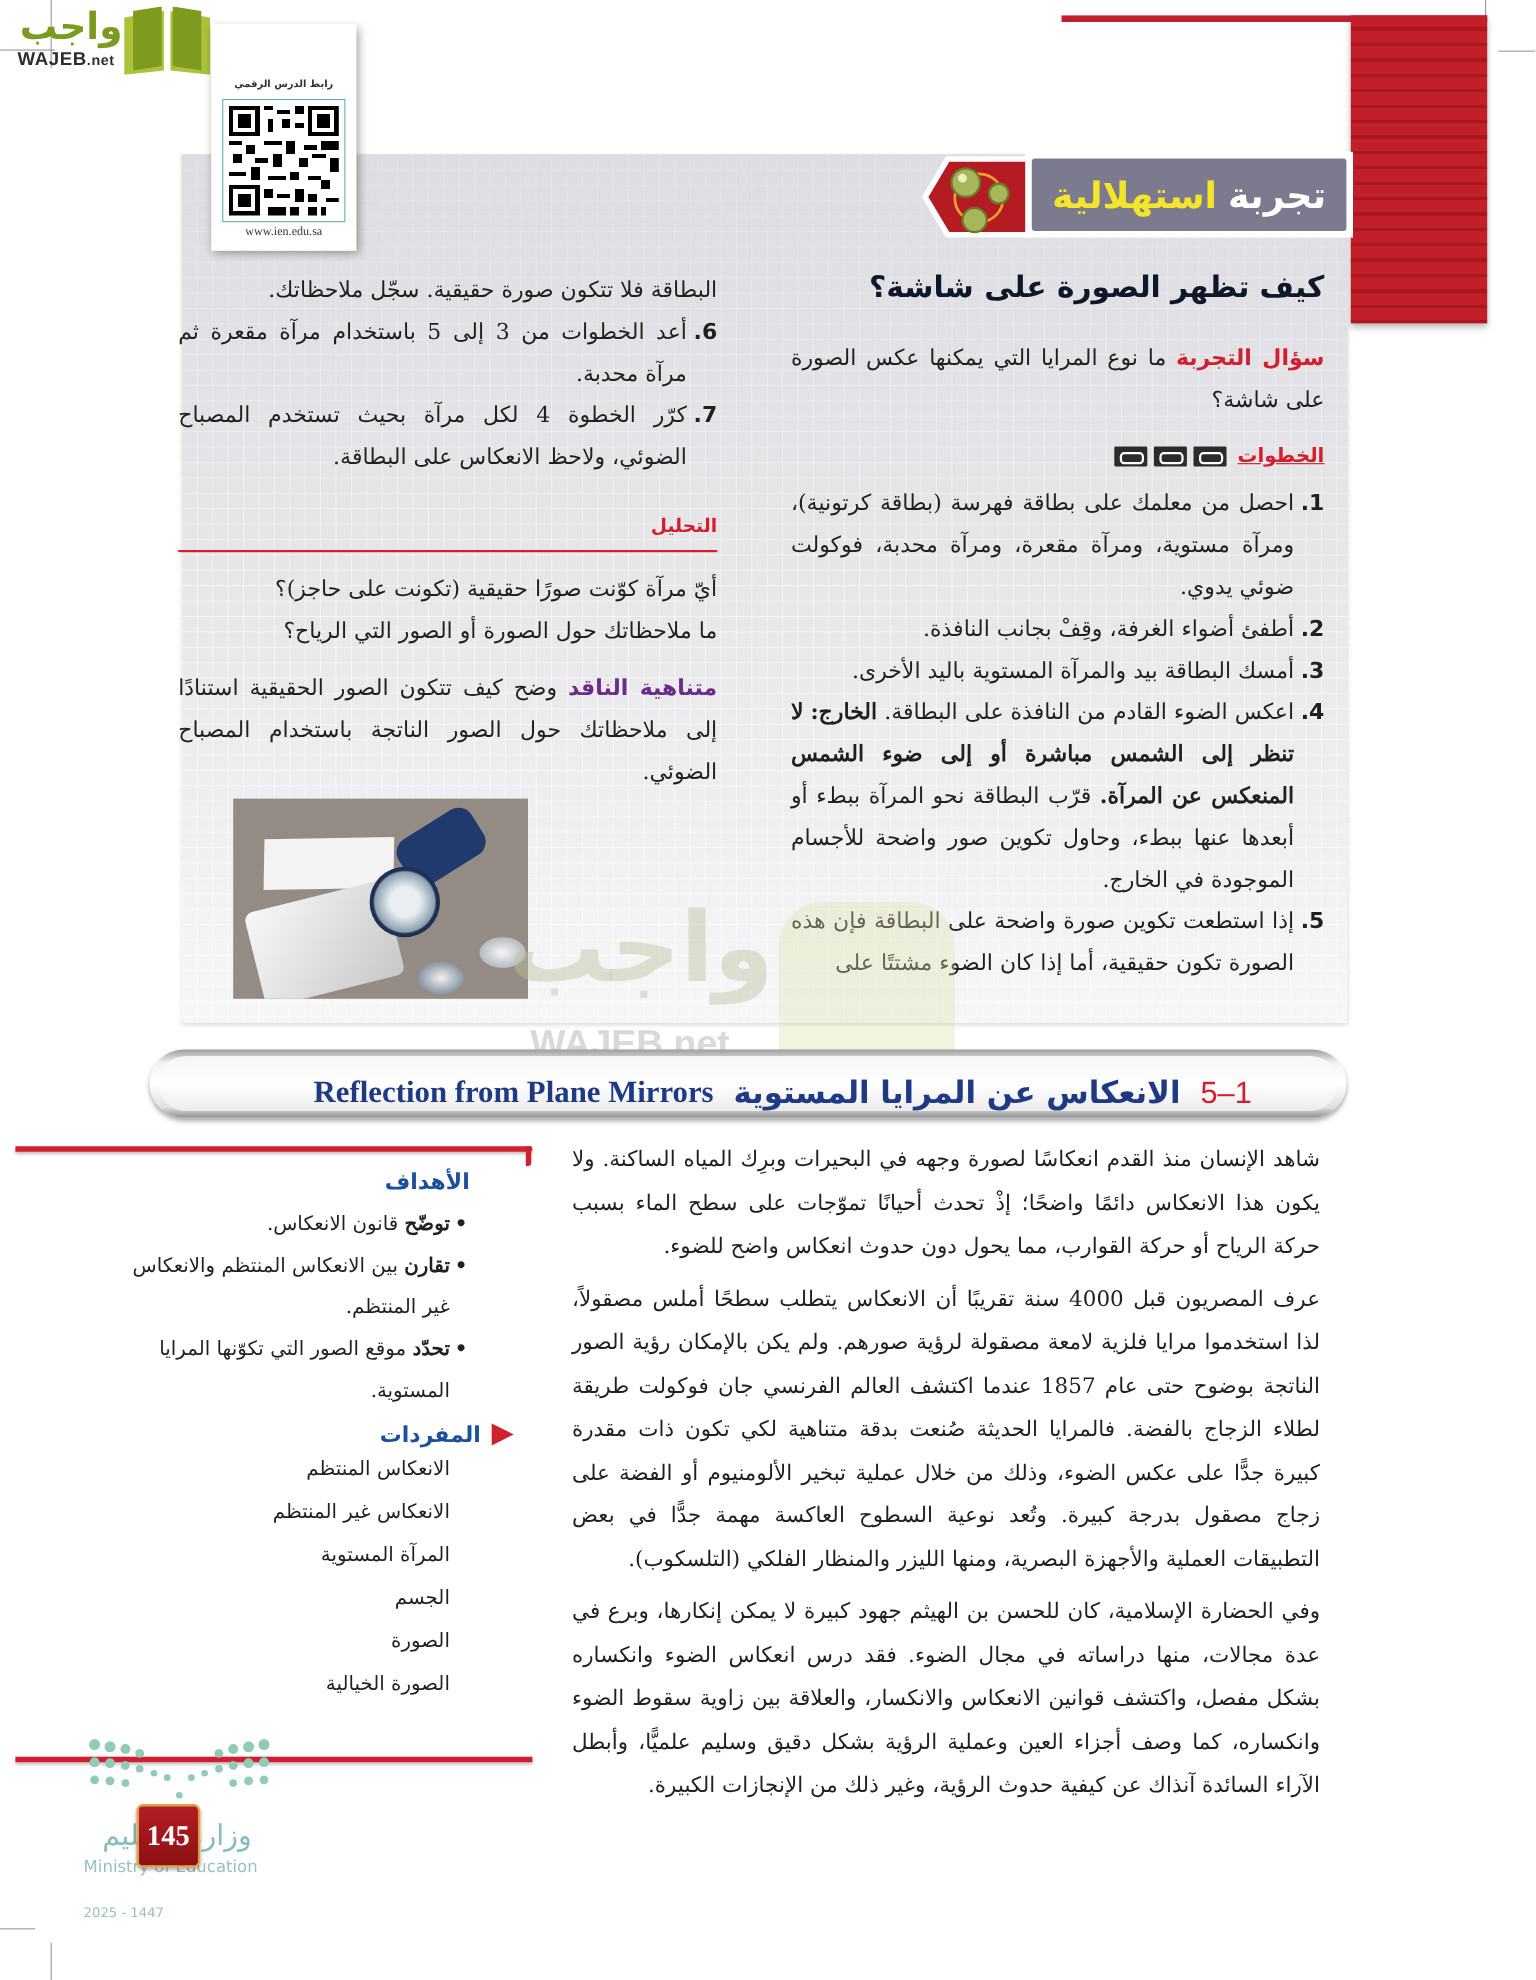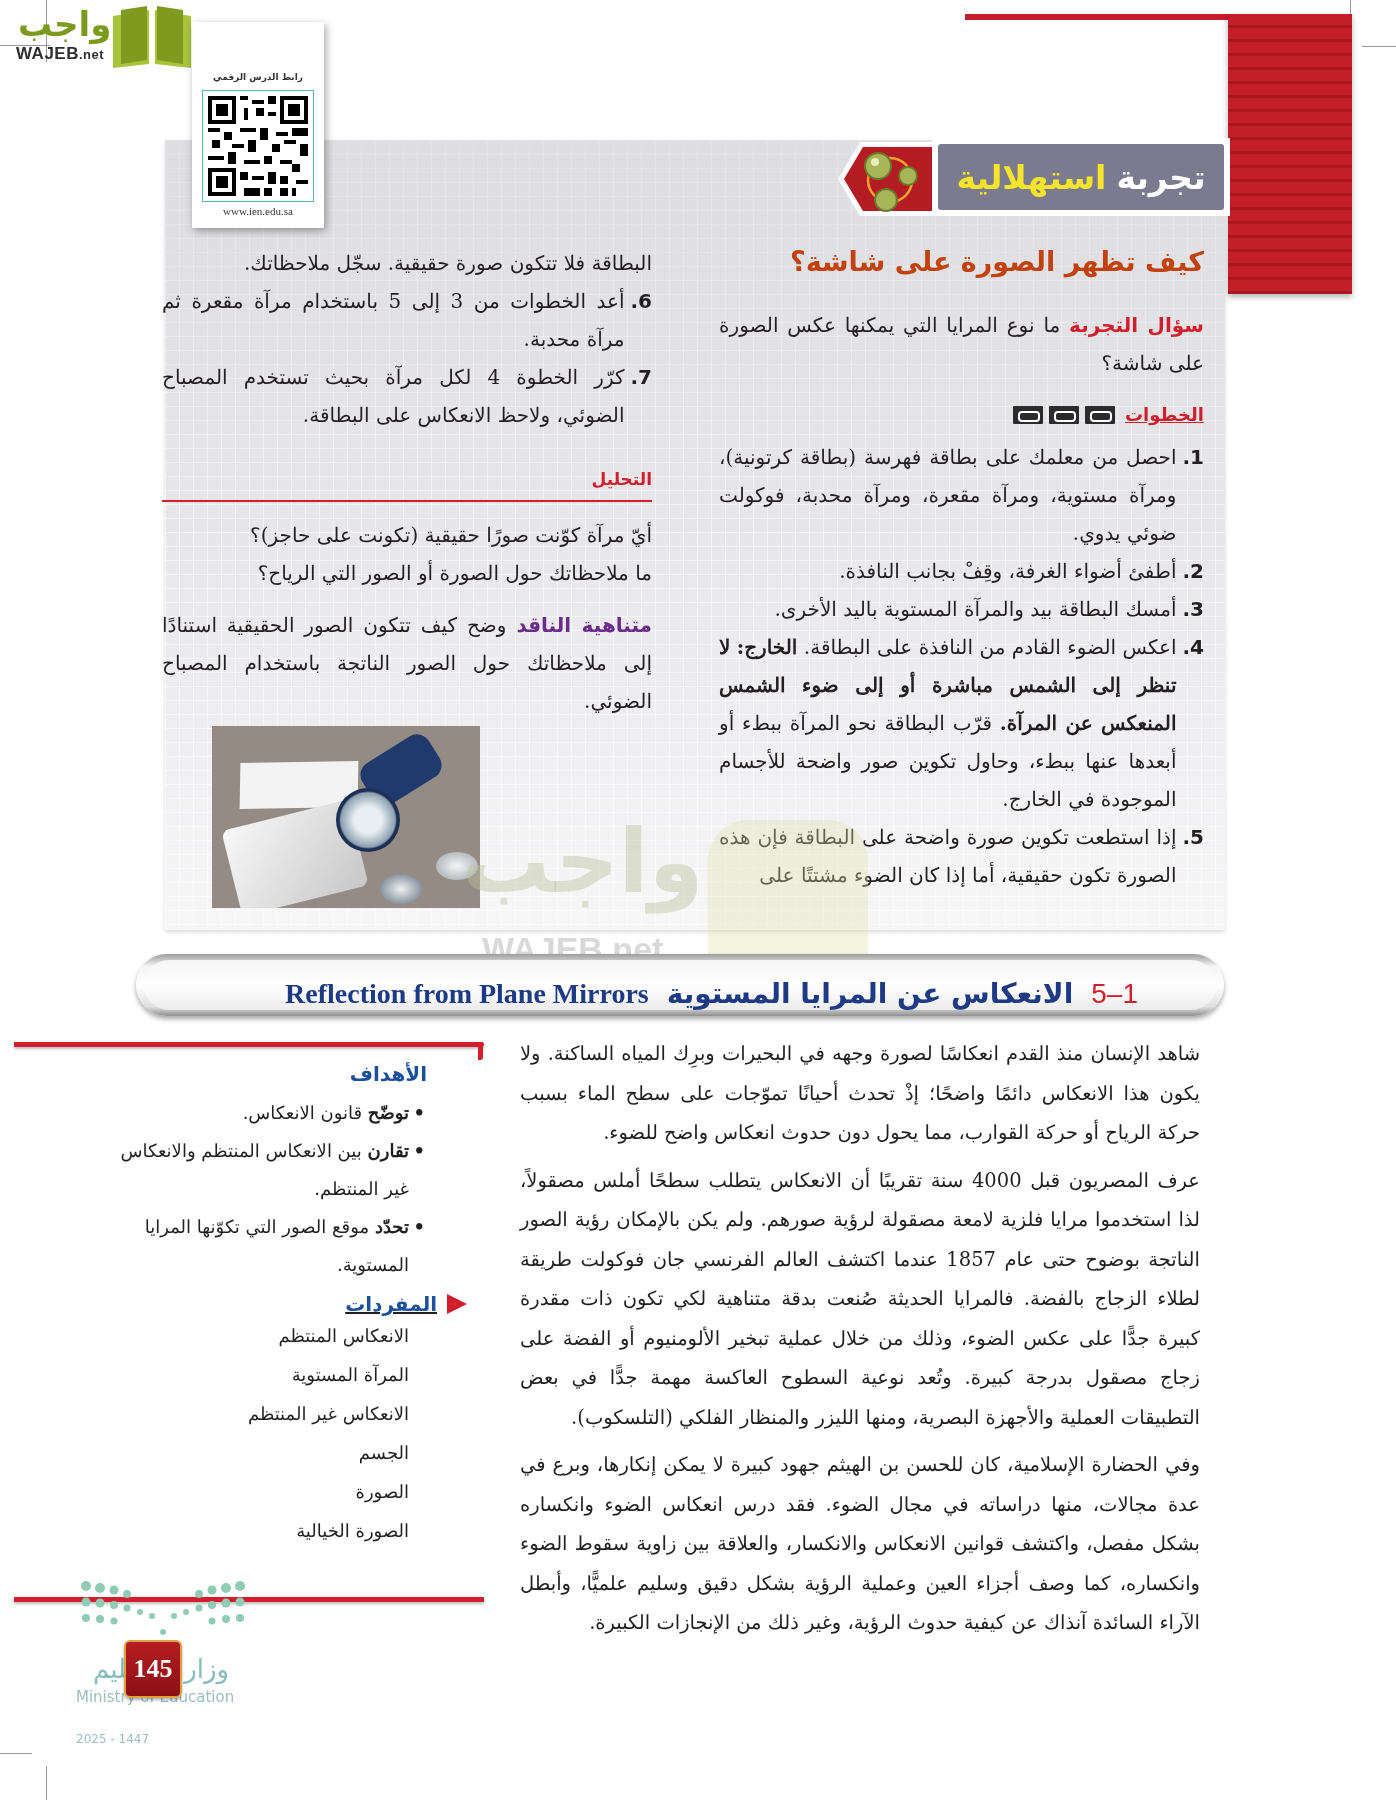--- a/index.html
+++ b/index.html
@@ -35,21 +35,21 @@
 
   .red-band { position: absolute; left: 1228px; top: 14px; width: 124px; height: 280px; background: repeating-linear-gradient(180deg, #c21f2b 0 11px, #a9181f 11px 14px); box-shadow: 0 3px 6px rgba(0,0,0,0.3); }
   .red-band-top { position: absolute; left: 965px; top: 14px; width: 387px; height: 6px; background: #c21f2b; }
 
   .lab-header { position: absolute; left: 932px; top: 138px; width: 298px; height: 78px; background: #fff; }
   .lab-header .title-bar { position: absolute; left: 6px; top: 6px; width: 286px; height: 66px; background: #7b7a8e; border-radius: 3px; display: flex; align-items: center; justify-content: center; direction: rtl; gap: 10px; }
   .lab-header .t1 { font: bold 33px "DejaVu Sans", sans-serif; color: #ffffff; }
   .lab-header .t2 { font: bold 33px "DejaVu Sans", sans-serif; color: #f4e52a; }
   .lab-icon { position: absolute; left: 838px; top: 138px; width: 100px; height: 82px; }
 
-  .lab-question-title { position: absolute; right: 192px; top: 246px; font: bold 27px "DejaVu Sans", sans-serif; color: #c2410c; direction: rtl; margin-left: 23px; }
+  .lab-question-title { position: absolute; right: 192px; top: 246px; font: bold 27px "DejaVu Sans", sans-serif; color: #0f172a; direction: rtl; margin-left: 23px; }
 
   .rtl-col { position: absolute; direction: rtl; text-align: justify; font-family: "DejaVu Serif", serif; font-size: 20px; line-height: 38px; color: #231f20; }
   .lab-right { right: 192px; top: 306px; width: 485px; }
   .lab-left { right: 744px; top: 244px; width: 490px; }
   .lbl-red { color: #d21f2e; font-family: "DejaVu Sans", sans-serif; font-weight: bold; }
   .lbl-purple { color: #6a2b8a; font-family: "DejaVu Sans", sans-serif; font-weight: bold; }
   .bold { font-weight: bold; }
 
   .steps-head { display: flex; align-items: center; gap: 10px; margin: 14px 0 4px; }
   .steps-head .lbl-red { font-size: 18px; text-decoration: underline; }
@@ -80,21 +80,21 @@
 
   
   .obj-frame-top { position: absolute; left: 14px; top: 1042px; width: 470px; height: 5px; background: #d21f2e; border-radius: 0 3px 3px 0; box-shadow: 0 2px 3px rgba(0,0,0,0.25); }
   .obj-frame-right { position: absolute; left: 478px; top: 1042px; width: 5px; height: 18px; background: #d21f2e; border-radius: 0 0 3px 0; }
   .obj-frame-bottom { position: absolute; left: 14px; top: 1597px; width: 470px; height: 5px; background: #d21f2e; box-shadow: 0 2px 3px rgba(0,0,0,0.25); }
   .sidebar { position: absolute; right: 969px; top: 1062px; width: 320px; direction: rtl; font-family: "DejaVu Serif", serif; font-size: 18px; color: #231f20; }
   .side-h { font: bold 20px "DejaVu Sans", sans-serif; color: #1c4f9c; margin-bottom: 8px; }
   .obj-list { list-style: none; padding-right: 18px; }
   .obj-list li { line-height: 38px; position: relative; }
   .obj-list li::before { content: "•"; position: absolute; right: -16px; font-weight: bold; }
-  .vocab-head { display: flex; align-items: center; gap: 10px; margin-top: 8px; margin-right: -40px; text-decoration: underline; }
+  .vocab-head { display: flex; align-items: center; gap: 10px; margin-top: 8px; margin-right: -40px; }
   .vocab-head .tri { width: 0; height: 0; border-top: 10px solid transparent; border-bottom: 10px solid transparent; border-left: 20px solid #d21f2e; }
   .vocab-list { list-style: none; padding-right: 18px; }
   .vocab-list li { line-height: 39px; }
 
   
   .main-text { position: absolute; right: 196px; top: 1034px; width: 680px; direction: rtl; text-align: justify; font-family: "DejaVu Serif", serif; font-size: 19.5px; line-height: 39.5px; color: #231f20; }
   .main-text p { margin-bottom: 8px; }
 
   
   .moe-logo { position: absolute; left: 76px; top: 1580px; width: 170px; height: 150px; }
@@ -299,22 +299,22 @@
     <li><span class="bold">توضّح</span> <span>قانون الانعكاس.</span></li>
     <li><span class="bold">تقارن</span> <span>بين الانعكاس المنتظم والانعكاس غير المنتظم.</span></li>
     <li><span class="bold">تحدّد</span> <span>موقع الصور التي تكوّنها المرايا المستوية.</span></li>
   </ul>
   <div class="vocab-head">
     <span class="tri"></span>
     <span class="side-h" style="margin:0;">المفردات</span>
   </div>
   <ul class="vocab-list">
     <li>الانعكاس المنتظم</li>
+    <li>الانعكاس غير المنتظم</li>
     <li>المرآة المستوية</li>
-    <li>الانعكاس غير المنتظم</li>
     <li>الجسم</li>
     <li>الصورة</li>
     <li>الصورة الخيالية</li>
   </ul>
 </div>
 
 <div class="main-text">
   <p>شاهد الإنسان منذ القدم انعكاسًا لصورة وجهه في البحيرات وبرِك المياه الساكنة. ولا يكون هذا الانعكاس دائمًا واضحًا؛ إذْ تحدث أحيانًا تموّجات على سطح الماء بسبب حركة الرياح أو حركة القوارب، مما يحول دون حدوث انعكاس واضح للضوء.</p>
   <p>عرف المصريون قبل 4000 سنة تقريبًا أن الانعكاس يتطلب سطحًا أملس مصقولاً، لذا استخدموا مرايا فلزية لامعة مصقولة لرؤية صورهم. ولم يكن بالإمكان رؤية الصور الناتجة بوضوح حتى عام 1857 عندما اكتشف العالم الفرنسي جان فوكولت طريقة لطلاء الزجاج بالفضة. فالمرايا الحديثة صُنعت بدقة متناهية لكي تكون ذات مقدرة كبيرة جدًّا على عكس الضوء، وذلك من خلال عملية تبخير الألومنيوم أو الفضة على زجاج مصقول بدرجة كبيرة. وتُعد نوعية السطوح العاكسة مهمة جدًّا في بعض التطبيقات العملية والأجهزة البصرية، ومنها الليزر والمنظار الفلكي (التلسكوب).</p>
   <p>وفي الحضارة الإسلامية، كان للحسن بن الهيثم جهود كبيرة لا يمكن إنكارها، وبرع في عدة مجالات، منها دراساته في مجال الضوء. فقد درس انعكاس الضوء وانكساره بشكل مفصل، واكتشف قوانين الانعكاس والانكسار، والعلاقة بين زاوية سقوط الضوء وانكساره، كما وصف أجزاء العين وعملية الرؤية بشكل دقيق وسليم علميًّا، وأبطل الآراء السائدة آنذاك عن كيفية حدوث الرؤية، وغير ذلك من الإنجازات الكبيرة.</p>

